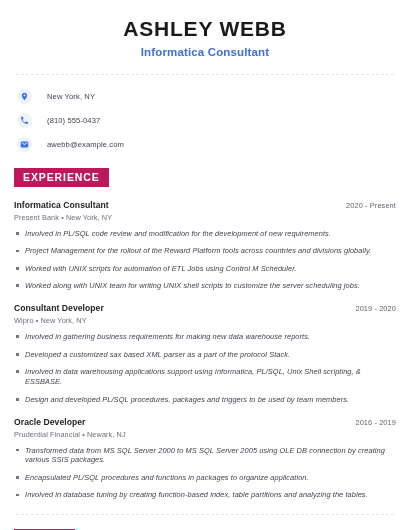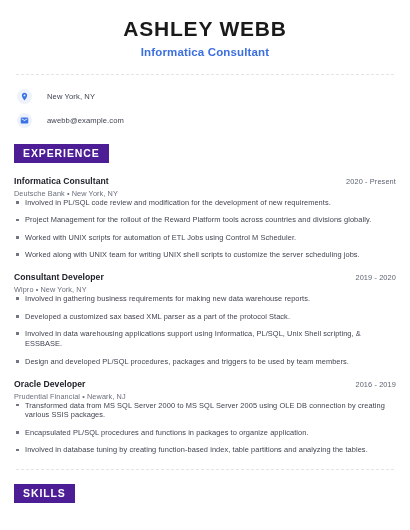--- a/index.html
+++ b/index.html
@@ -71,21 +71,21 @@
     font-size: 7.6px;
     color: #3f4350;
     margin-left: 15px;
     letter-spacing: 0.1px;
   }
 
   
   .section { margin-top: 13px; }
   .badge {
     display: inline-block;
-    background: #4c1d95;
+    background: #be185d;
     color: #ffffff;
     font-size: 10.5px;
     font-weight: bold;
     letter-spacing: 0.9px;
     padding: 4px 9px 4px 9px;
     line-height: 1;
   }
 
   
   .job { margin-top: 12px; }
@@ -107,21 +107,23 @@
     white-space: nowrap;
     letter-spacing: 0.1px;
   }
   .job-meta {
     font-size: 7.3px;
     color: #6a6f7d;
     margin-top: 3px;
     letter-spacing: 0.1px;
   }
   .bullets {
+    margin-top: 7px;
     list-style: none;
+    font-style: italic;
   }
   .bullets li {
     position: relative;
     font-size: 7.4px;
     color: #3f4350;
     line-height: 1.35;
     padding-left: 11px;
     margin-bottom: 7.5px;
     letter-spacing: 0.08px;
   }
@@ -158,20 +160,28 @@
 
     <div class="contact-row">
       <span class="ico">
         <svg width="9" height="9" viewBox="0 0 24 24" fill="#3b72e8">
           <path d="M12 2C8.13 2 5 5.13 5 9c0 5.25 7 13 7 13s7-7.75 7-13c0-3.87-3.13-7-7-7zm0 9.5A2.5 2.5 0 1 1 12 6.5a2.5 2.5 0 0 1 0 5z"></path>
         </svg>
       </span>
       <span class="contact-text">New York, NY</span>
     </div>
 
+    <div class="contact-row">
+      <span class="ico">
+        <svg width="9" height="9" viewBox="0 0 24 24" fill="#3b72e8">
+          <path d="M6.6 10.8c1.4 2.8 3.8 5.1 6.6 6.6l2.2-2.2c.3-.3.7-.4 1-.2 1.1.4 2.3.6 3.6.6.6 0 1 .4 1 1V20c0 .6-.4 1-1 1C11 21 3 13 3 3c0-.6.4-1 1-1h3.5c.6 0 1 .4 1 1 0 1.2.2 2.4.6 3.6.1.3 0 .7-.2 1l-2.3 2.2z"></path>
+        </svg>
+      </span>
+      <span class="contact-text">(810) 555-0437</span>
+    </div>
 
     <div class="contact-row">
       <span class="ico">
         <svg width="9" height="9" viewBox="0 0 24 24" fill="#3b72e8">
           <path d="M20 4H4c-1.1 0-2 .9-2 2v12c0 1.1.9 2 2 2h16c1.1 0 2-.9 2-2V6c0-1.1-.9-2-2-2zm0 4.2-8 4.8-8-4.8V6l8 4.8L20 6v2.2z"></path>
         </svg>
       </span>
       <span class="contact-text">awebb@example.com</span>
     </div>
 
@@ -179,21 +189,21 @@
 
   <div class="section">
     <span class="badge">EXPERIENCE</span>
 
     
     <div class="job">
       <div class="job-head">
         <span class="job-role">Informatica Consultant</span>
         <span class="job-dates">2020 - Present</span>
       </div>
-      <div class="job-meta">Deutsche Bank  •  New York, NY</div>
+      <div class="job-meta">Present Bank  •  New York, NY</div>
       <ul class="bullets">
         <li>Involved in PL/SQL code review and modification for the development of new requirements.</li>
         <li>Project Management for the rollout of the Reward Platform tools across countries and divisions globally.</li>
         <li>Worked with UNIX scripts for automation of ETL Jobs using Control M Scheduler.</li>
         <li>Worked along with UNIX team for writing UNIX shell scripts to customize the server scheduling jobs.</li>
       </ul>
     </div>
 
     
     <div class="job">

